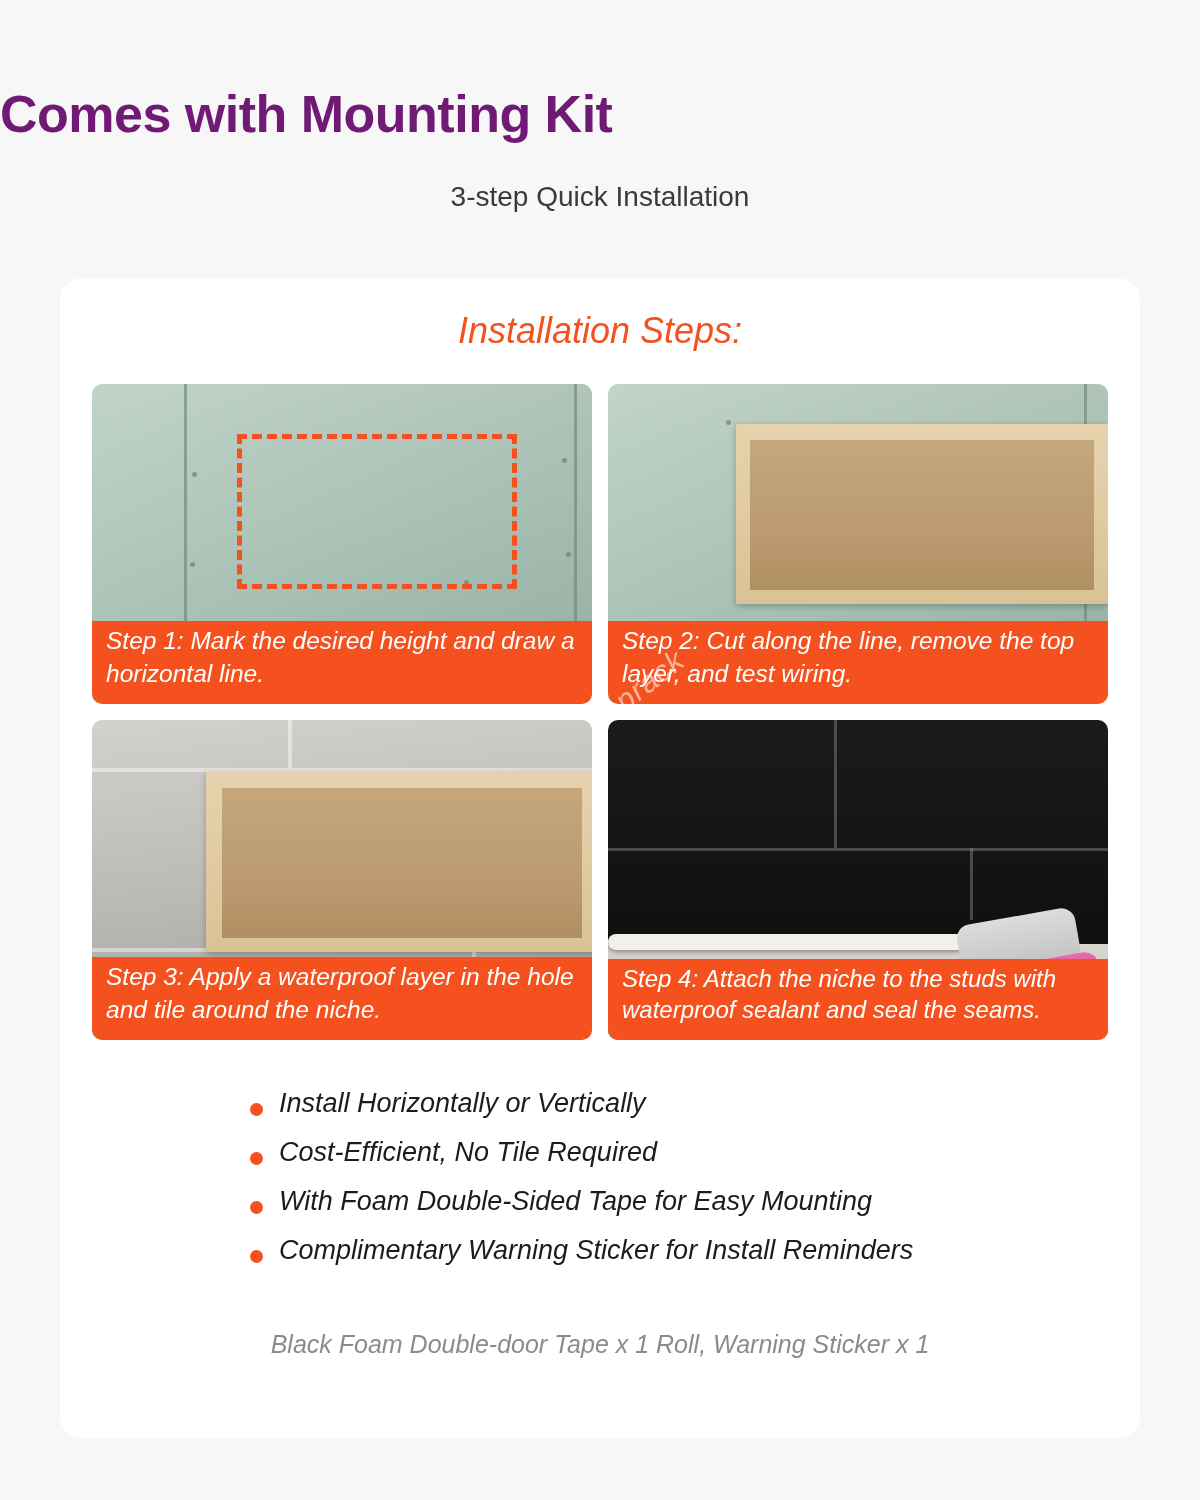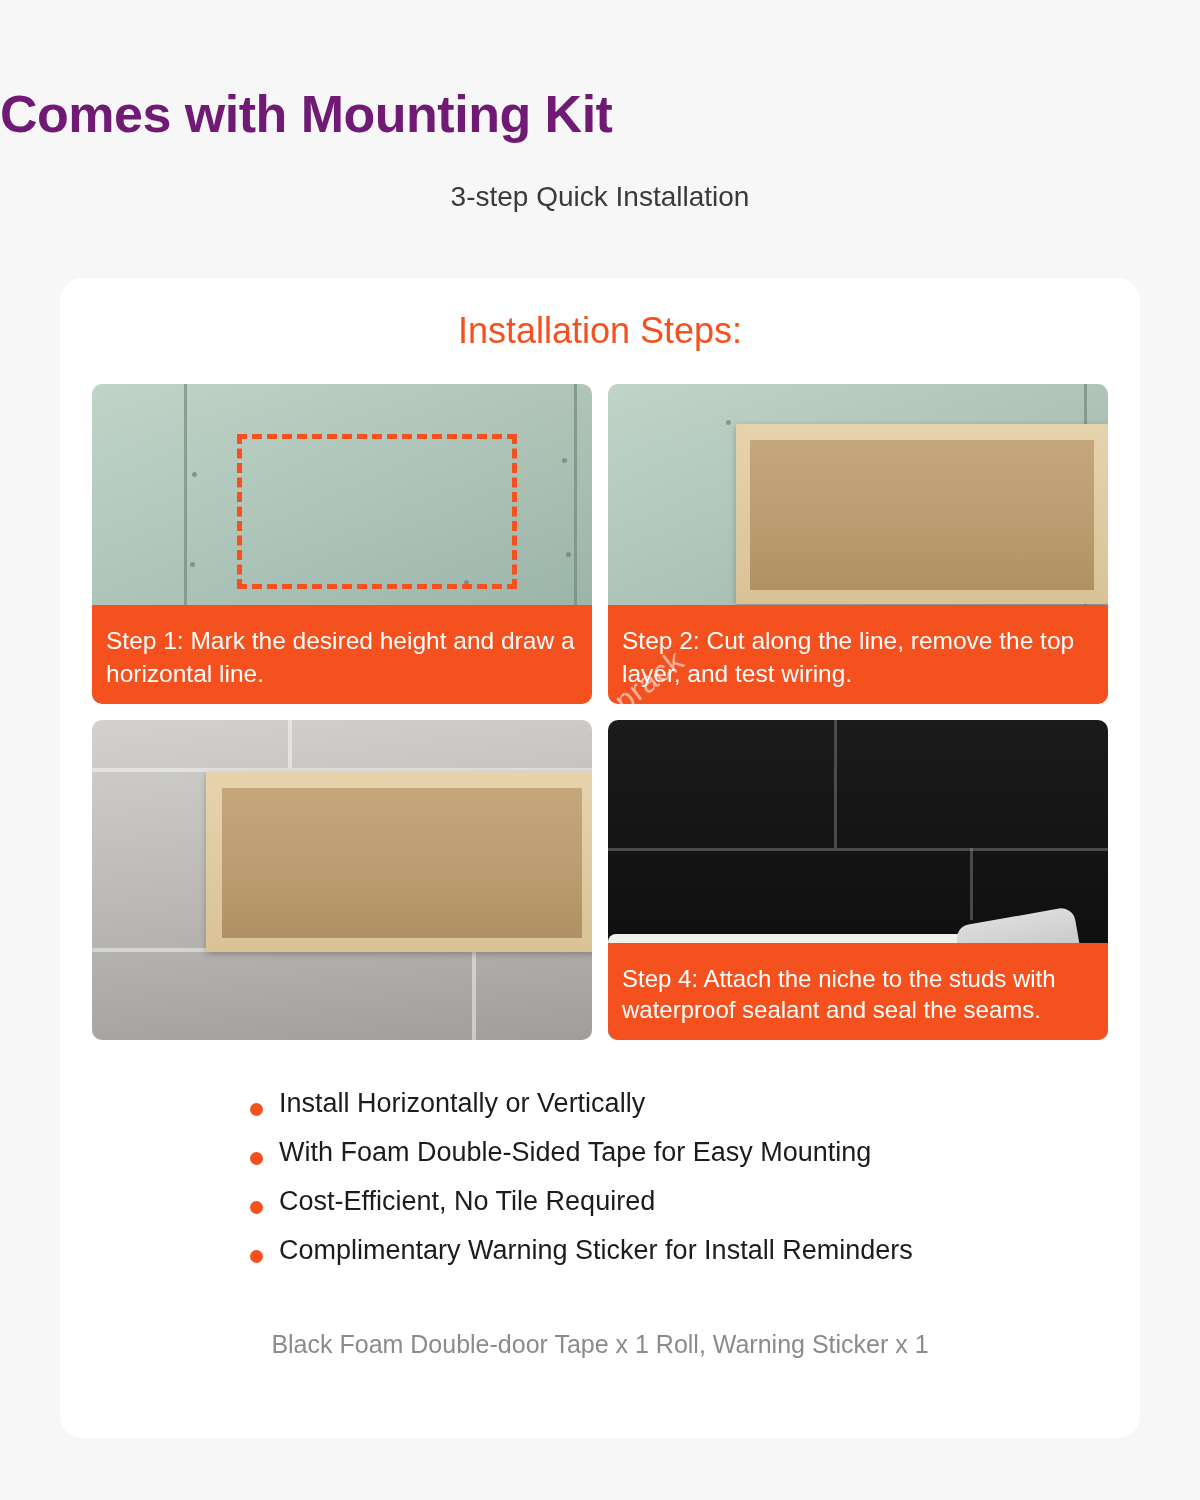--- a/index.html
+++ b/index.html
@@ -33,20 +33,21 @@
     font-weight: 400;
   }
   .card {
     position: absolute;
     left: 60px;
     top: 278px;
     width: 1080px;
     height: 1160px;
     background: #ffffff;
     border-radius: 22px;
+    font-style: italic;
   }
   .card-title {
     text-align: center;
     font-size: 36px;
     color: #f4511e;
     padding-top: 32px;
     font-weight: 400;
   }
   .grid {
     position: absolute;
@@ -71,21 +72,21 @@
   }
   .caption {
     position: absolute;
     left: 0;
     right: 0;
     bottom: 0;
     background: #f4511e;
     color: #fff;
     font-size: 24.5px;
     line-height: 1.32;
-    padding: 20px 14px 14px 14px;
+    padding: 4px 14px 14px 14px;
     border-bottom-left-radius: 10px;
     border-bottom-right-radius: 10px;
   }
   .caption.tall { font-size: 24px; margin-top: 8px; }
 
   
   .wall-green {
     position: absolute; inset: 0;
     background:
       linear-gradient(100deg, rgba(255,255,255,0.10) 0%, rgba(0,0,0,0.06) 100%),
@@ -262,20 +263,21 @@
         <div class="photo">
           <div class="wall-grey"></div>
           <div class="grout" style="left:0;right:0;top:48px;height:4px"></div>
           <div class="grout" style="left:0;right:0;top:228px;height:4px"></div>
           <div class="grout" style="left:196px;top:0;width:4px;height:48px"></div>
           <div class="grout" style="left:380px;top:228px;width:4px;bottom:0"></div>
           <div class="frame-outer" style="left:114px;top:52px;width:390px;height:180px">
             <div class="frame-inner" style="left:16px;top:16px;right:14px;bottom:14px"></div>
           </div>
         </div>
+        <div class="caption">Step 3: Apply a waterproof layer in the hole and tile around the niche.</div>
       </div>
 
       <div class="step">
         <div class="photo">
           <div class="wall-dark"></div>
           <div class="dark-grout" style="left:226px;top:0;width:3px;height:128px"></div>
           <div class="dark-grout" style="left:0;right:0;top:128px;height:3px"></div>
           <div class="dark-grout" style="left:362px;top:128px;width:3px;height:72px"></div>
           <div class="ledge"></div>
           <div class="bead"></div>
@@ -290,25 +292,25 @@
 
     <div class="watermark">Toprack</div>
 
     <div class="bullets">
       <div class="bullet">
         <span class="dot"></span>
         <span class="bullet-text">Install Horizontally or Vertically</span>
       </div>
       <div class="bullet">
         <span class="dot"></span>
-        <span class="bullet-text">With Foam Double-Sided Tape for Easy Mounting</span>
+        <span class="bullet-text">Cost-Efficient, No Tile Required</span>
       </div>
       <div class="bullet">
         <span class="dot"></span>
-        <span class="bullet-text">Cost-Efficient, No Tile Required</span>
+        <span class="bullet-text">With Foam Double-Sided Tape for Easy Mounting</span>
       </div>
       <div class="bullet">
         <span class="dot"></span>
         <span class="bullet-text">Complimentary Warning Sticker for Install Reminders</span>
       </div>
     </div>
 
     <div class="footnote">Black Foam Double-door Tape x 1 Roll, Warning Sticker x 1</div>
 
   </div>

